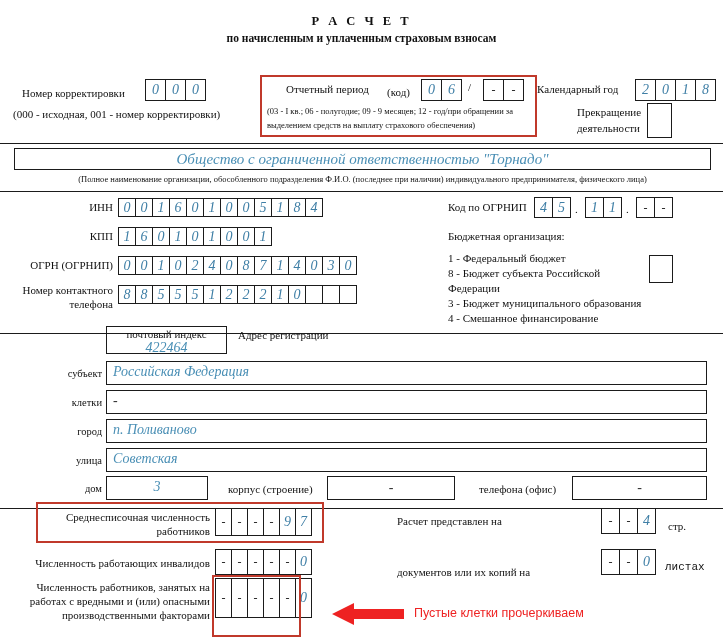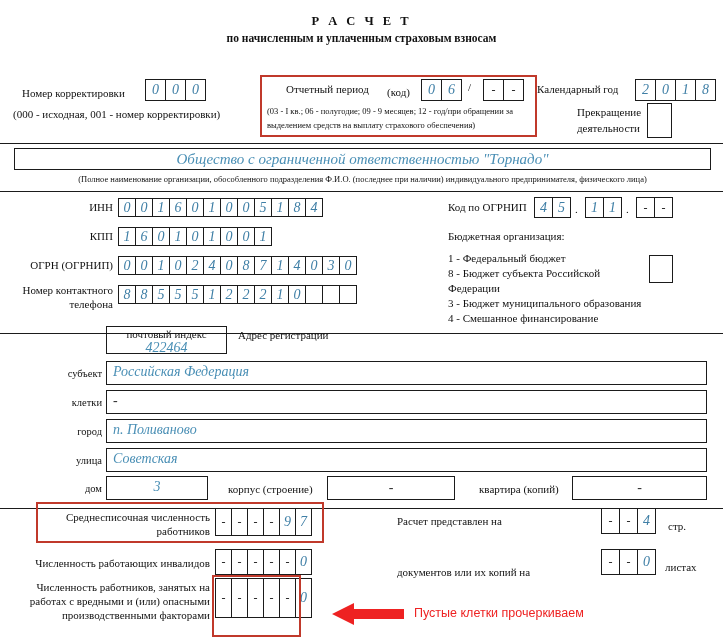--- a/index.html
+++ b/index.html
@@ -282,21 +282,21 @@
   <div class="addr-val" style="left:113px; top:451px;">Советская</div>
 
   <div class="addr-lbl" style="left:10px; top:483px; width:92px;">дом</div>
   <div class="addr-row-box" style="left:106px; top:476px; width:102px; height:24px;"></div>
   <div class="addr-val" style="left:106px; top:479px; width:102px; text-align:center;">3</div>
 
   <div class="abs lbl" style="left:228px; top:483px;">корпус (строение)</div>
   <div class="addr-row-box" style="left:327px; top:476px; width:128px; height:24px;"></div>
   <div class="addr-val" style="left:327px; top:480px; width:128px; text-align:center; font-style:normal; color:#333;">-</div>
 
-  <div class="abs lbl" style="left:479px; top:483px;">квартира (копий)</div>
+  <div class="abs lbl" style="left:479px; top:483px;">телефона (офис)</div>
   <div class="addr-row-box" style="left:572px; top:476px; width:135px; height:24px;"></div>
   <div class="addr-val" style="left:572px; top:480px; width:135px; text-align:center; font-style:normal; color:#333;">-</div>
 
   <div class="hr" style="left:0; top:508px; width:723px;"></div>
 
   <div class="redbox" style="left:36px; top:502px; width:288px; height:41px;"></div>
 
   <div class="abs lbl" style="left:46px; top:511px; width:164px; text-align:right;">Среднесписочная численность</div>
   <div class="abs lbl" style="left:46px; top:525px; width:164px; text-align:right;">работников</div>
   <div class="cells abs" style="left:215px; top:508px;">
@@ -339,21 +339,21 @@
     <div class="cell" style="width:19px;height:26px;">4</div>
   </div>
   <div class="abs lbl" style="left:668px; top:520px;">стр.</div>
 
   <div class="abs lbl" style="left:397px; top:566px;">документов или их копий на</div>
   <div class="cells abs" style="left:601px; top:549px;">
     <div class="cell dash" style="width:19px;height:26px;">-</div>
     <div class="cell dash" style="width:19px;height:26px;">-</div>
     <div class="cell" style="width:19px;height:26px;">0</div>
   </div>
-  <div class="abs lbl" style="left:665px; top:561px;">листах</div>
+  <div class="abs lbl" style="left:665px; top:561px;font-family:Liberation Mono, monospace;">листах</div>
 
   <div class="arrow" style="left:332px; top:601px;">
     <svg width="72" height="26" viewBox="0 0 72 26">
       <polygon points="0,13 22,2 22,8 72,8 72,18 22,18 22,24" fill="#ee2222"></polygon>
     </svg>
   </div>
   <div class="redtext" style="left:414px; top:606px;">Пустые клетки прочеркиваем</div>
 
 </div>
 

